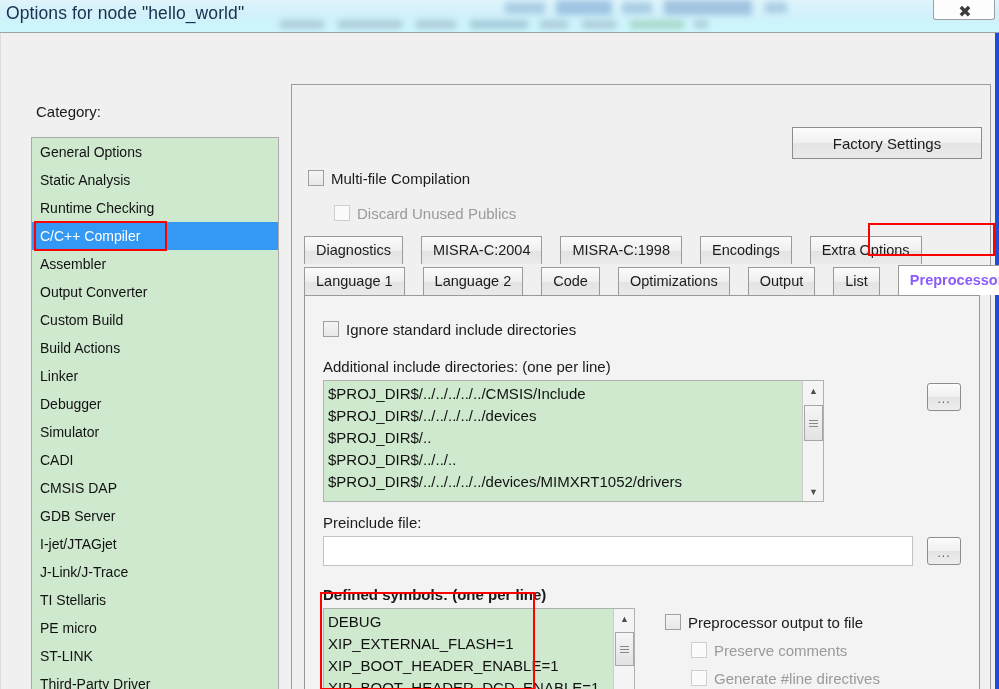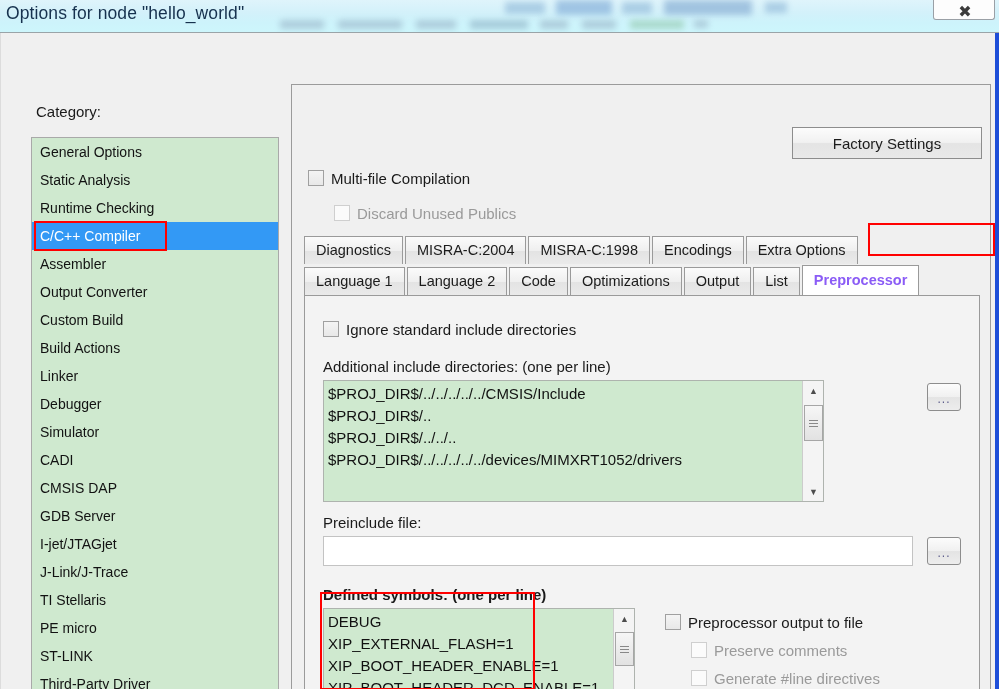--- a/index.html
+++ b/index.html
@@ -142,21 +142,21 @@
     border: 1px solid #cfcfcf;
     background: #fbfbfb;
   }
 
   
   .tabstrip { position: absolute; left: 12px; top: 0; }
   .tabrow { display: flex; align-items: flex-end; }
   .tab {
     height: 28px; line-height: 27px;
     padding: 0 11px;
-    margin-right: 2px;
+    margin-right: 18px;
     font-size: 14.5px; color: #1b1b1b;
     background: linear-gradient(to bottom, #fbfbfb 0%, #efefef 50%, #e3e3e3 52%, #eaeaea 100%);
     border: 1px solid #9a9a9a;
     border-bottom: none;
     white-space: nowrap;
     cursor: pointer;
   }
   .tab.active {
     background: #ffffff;
     color: #8b5cf6;
@@ -331,20 +331,21 @@
         <div class="chk-row" style="left:18px; top:25px;">
           <span class="chkbox"></span>
           <span>Ignore standard include directories</span>
         </div>
 
         <div class="field-label" style="left:18px; top:62px;">Additional include directories: (one per line)</div>
 
         <div class="textbox" style="left:18px; top:84px; width:501px; height:122px;">
           <div class="tb-lines" id="incdirs">
               <div>$PROJ_DIR$/../../../../../CMSIS/Include</div>
+              <div>$PROJ_DIR$/../../../../../devices</div>
               <div>$PROJ_DIR$/..</div>
               <div>$PROJ_DIR$/../../..</div>
               <div>$PROJ_DIR$/../../../../../devices/MIMXRT1052/drivers</div>
             </div>
           <div class="vscroll">
             <div class="vs-arrow up">▲</div>
             <div class="vs-thumb" style="top:24px; height:36px;">
               <span class="grip"></span>
               <span class="grip"></span>
               <span class="grip"></span>

